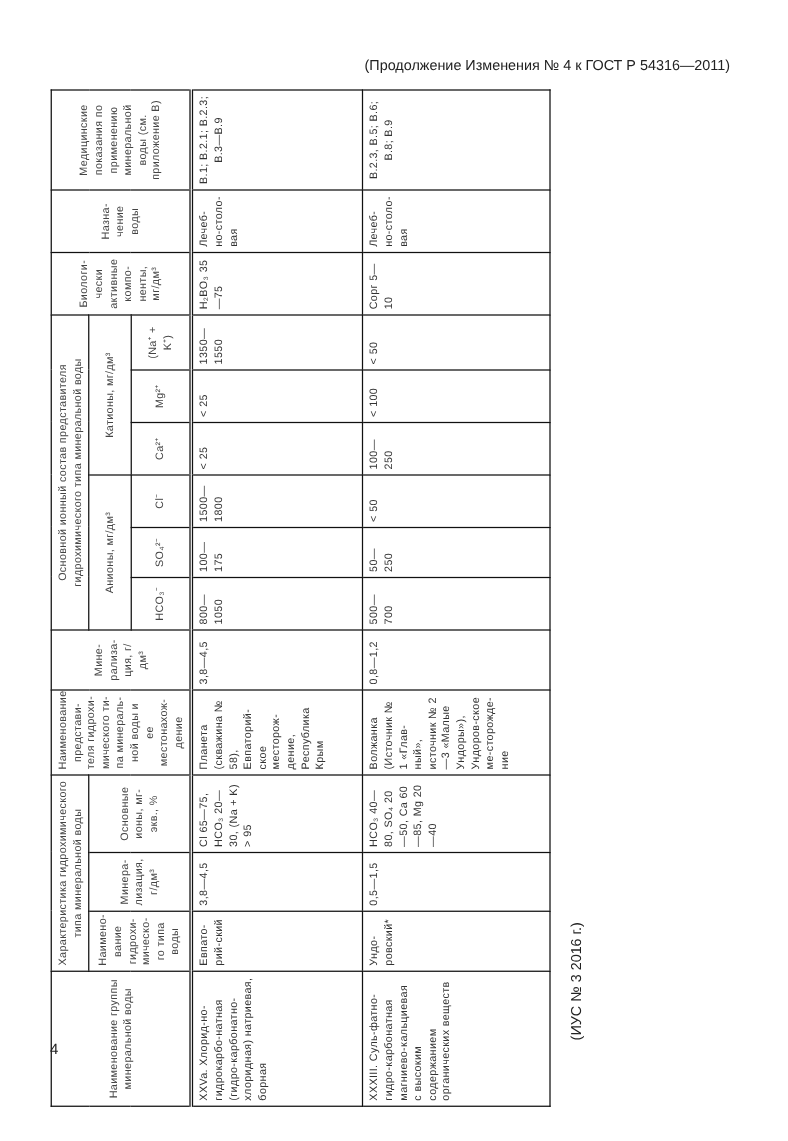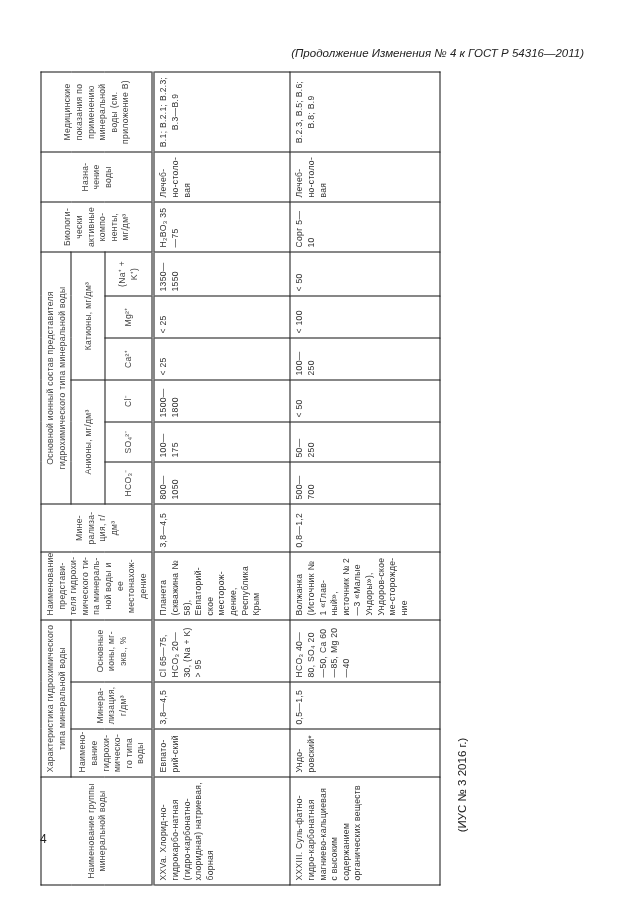--- a/index.html
+++ b/index.html
@@ -1,18 +1,18 @@
 <!DOCTYPE html>
 <html><head>
 <meta charset="utf-8">
 <style>
   html, body { margin: 0; padding: 0; background: #ffffff; }
   body { width: 630px; height: 913px; position: relative; overflow: hidden;
          font-family: "Liberation Sans", sans-serif; color: #1a1a1a; }
-  .header-note { position: absolute; top: 47px; right: 46px; font-style: italic;
+  .header-note { position: absolute; top: 47px; right: 46px; 
                  font-size: 11.5px; color: #222; }
   .page-num { position: absolute; left: 40px; top: 832px; font-size: 12px; color: #222; }
   .ius-note { position: absolute; left: 452px; top: 720px; width: 20px; height: 130px; }
   .ius-note span { position: absolute; left: 50%; top: 50%; white-space: nowrap;
                    transform: translate(-50%, -50%) rotate(-90deg); font-size: 11.5px; color: #222; }
 
   
   .table-wrap { position: absolute; width: 813px; height: 368px;
                 left: calc(224px - 406.5px); top: calc(478.5px - 184px);
                 transform: rotate(-90deg); transform-origin: 50% 50%; }

